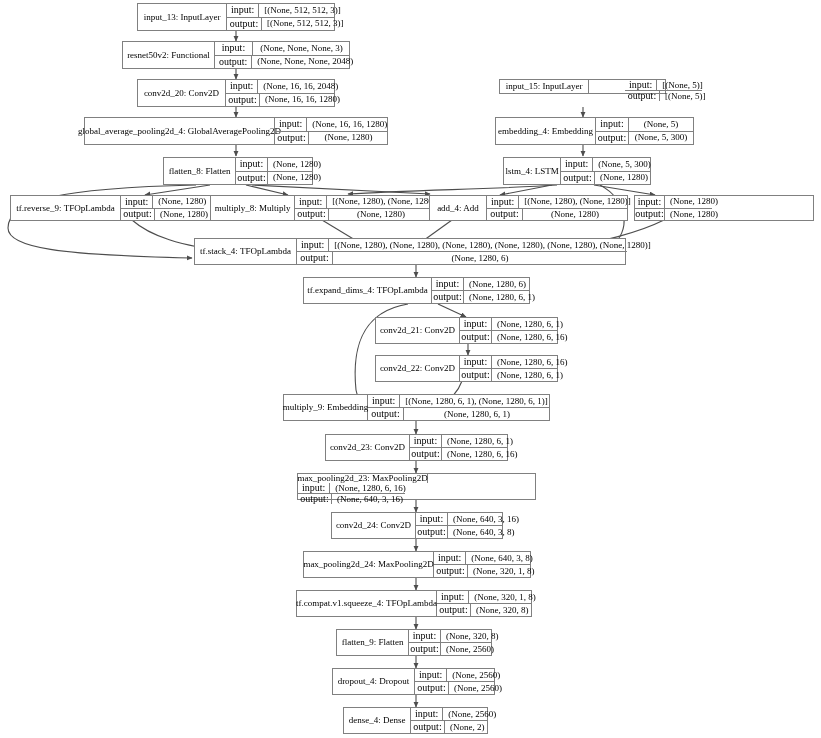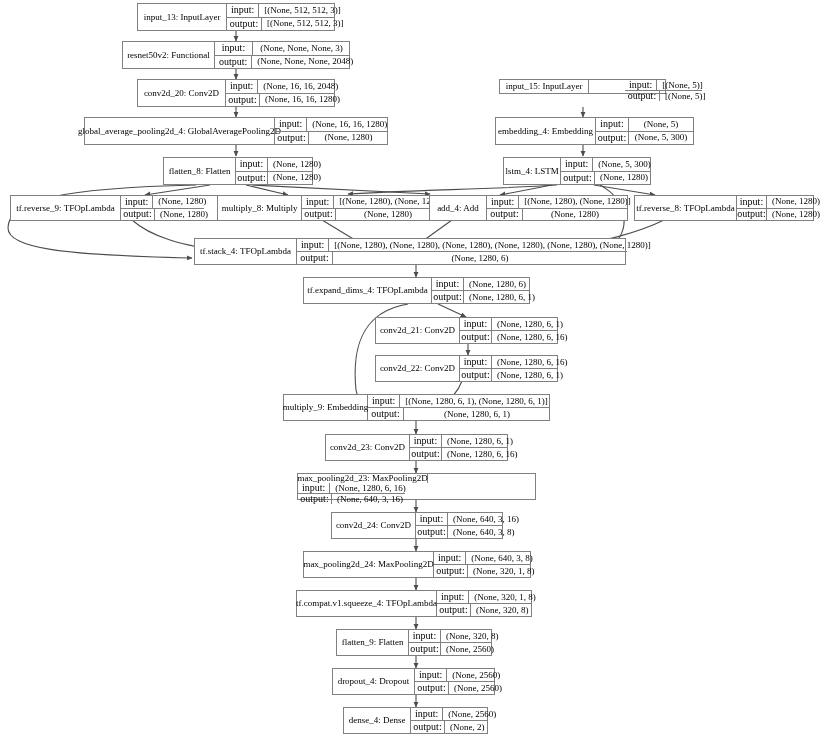--- a/index.html
+++ b/index.html
@@ -226,21 +226,21 @@
         <div class="lbl" style="width:34px;">input:</div>
         <div class="val">(None, 1280)</div>
       </div>
       <div class="iorow">
         <div class="lbl" style="width:34px;">output:</div>
         <div class="val">(None, 1280)</div>
       </div>
     </div>
   </div>
 
-  <div class="node" style="left:217px;top:195px;width:223px;height:26px;">
+  <div class="node" style="left:210px;top:195px;width:223px;height:26px;">
     <div class="name" style="width:84px;">multiply_8: Multiply</div>
     <div class="io" style="width:138px;">
       <div class="iorow top">
         <div class="lbl" style="width:34px;">input:</div>
         <div class="val">[(None, 1280), (None, 1280)]</div>
       </div>
       <div class="iorow">
         <div class="lbl" style="width:34px;">output:</div>
         <div class="val">(None, 1280)</div>
       </div>
@@ -255,21 +255,20 @@
         <div class="val">[(None, 1280), (None, 1280)]</div>
       </div>
       <div class="iorow">
         <div class="lbl" style="width:36px;">output:</div>
         <div class="val">(None, 1280)</div>
       </div>
     </div>
   </div>
 
   <div class="node" style="left:634px;top:195px;width:180px;height:26px;">
-    <div class="name" style="width:102px;">tf.reverse_8: TFOpLambda</div>
     <div class="io" style="width:77px;">
       <div class="iorow top">
         <div class="lbl" style="width:30px;">input:</div>
         <div class="val">(None, 1280)</div>
       </div>
       <div class="iorow">
         <div class="lbl" style="width:30px;">output:</div>
         <div class="val">(None, 1280)</div>
       </div>
     </div>

